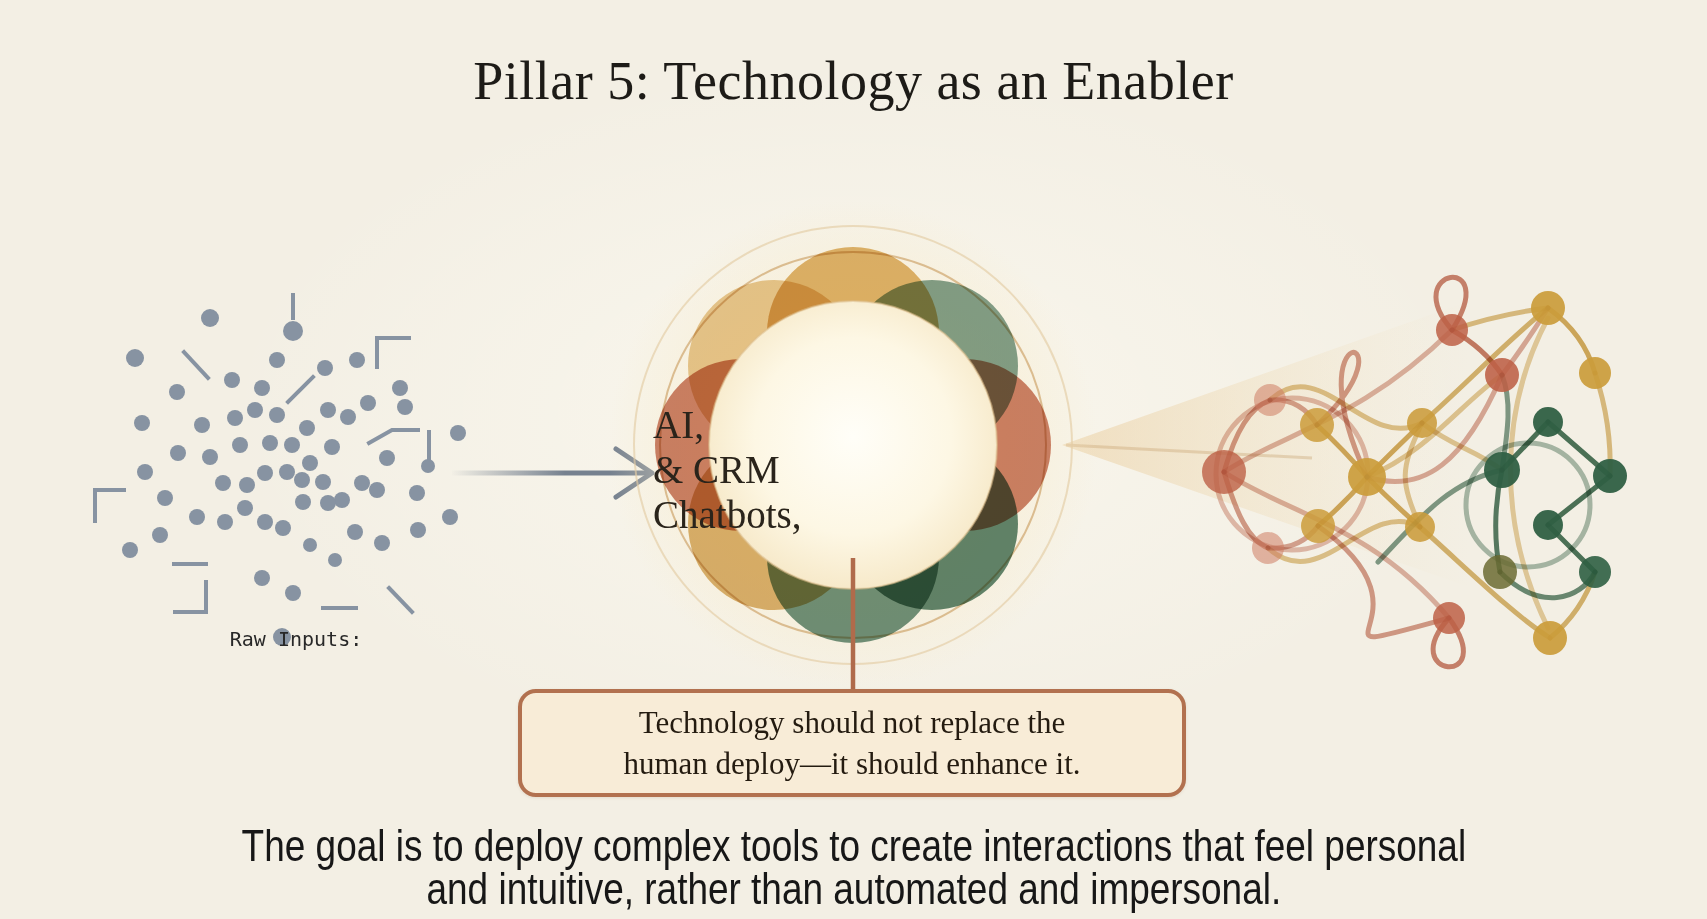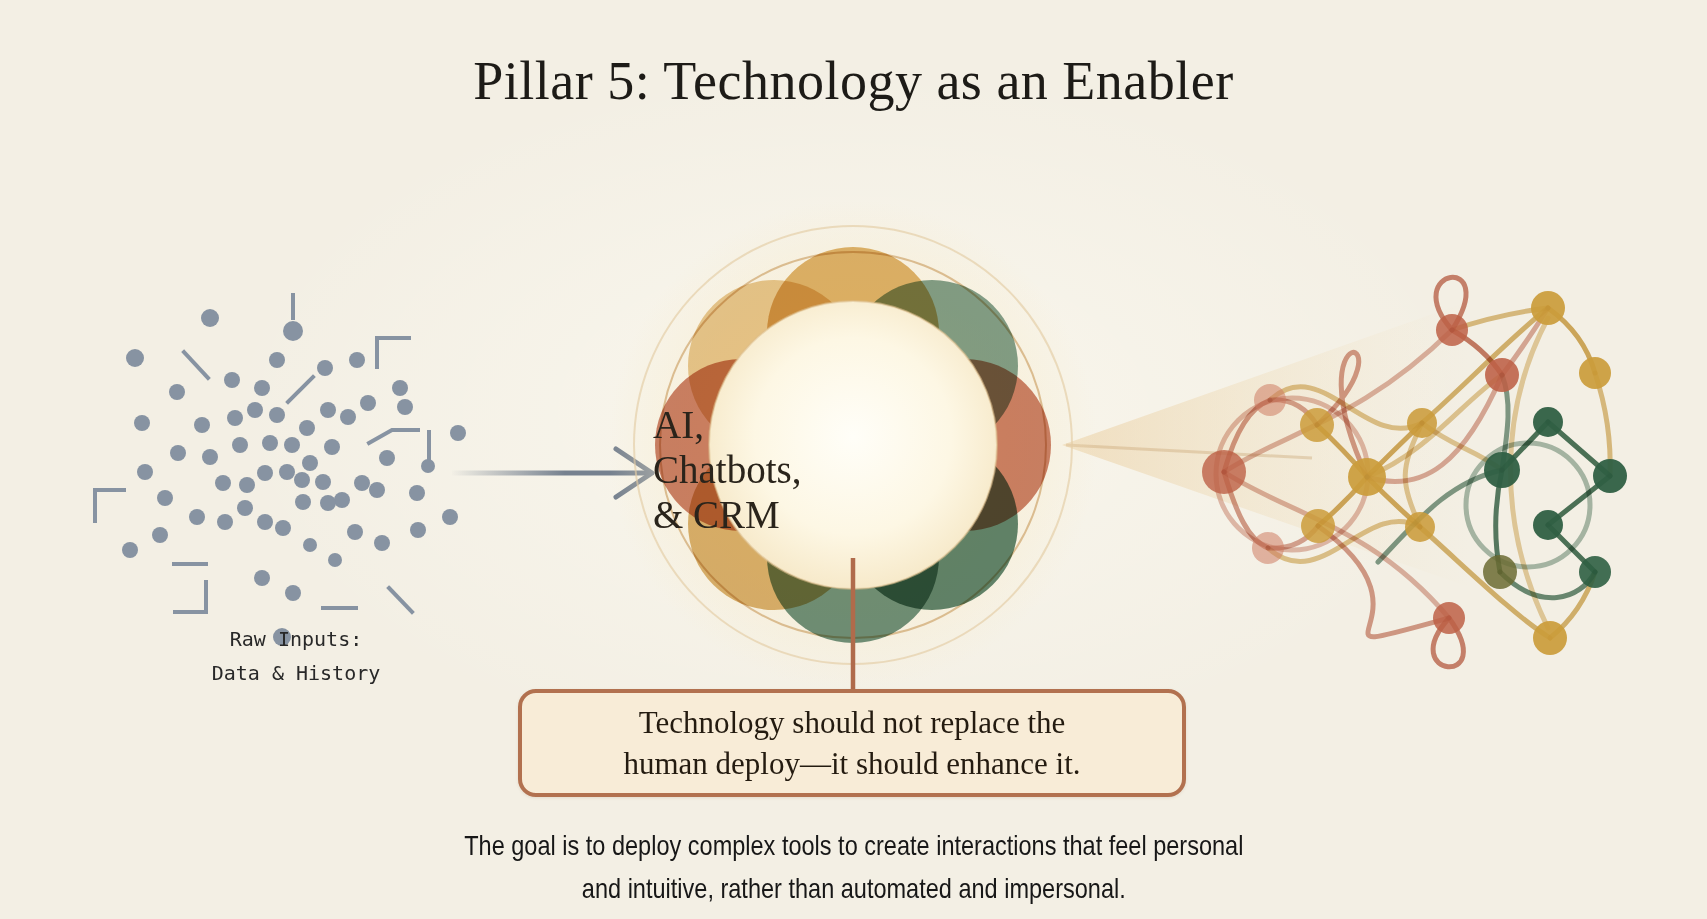--- a/index.html
+++ b/index.html
@@ -28,21 +28,21 @@
   .callout{
     position:absolute;left:518px;top:689px;width:668px;height:108px;box-sizing:border-box;
     background:var(--c-callout-bg,#f8ecd7);
     border:4px solid var(--c-callout-border,#b2714f);border-radius:18px;
     display:flex;flex-direction:column;justify-content:center;align-items:center;
     font-size:31px;line-height:41px;color:#241b10;
     box-shadow:0 1px 3px rgba(150,110,70,.15);
   }
   .footer{
     position:absolute;left:0;right:0;top:824px;text-align:center;
-    font-family:"Liberation Sans", sans-serif;font-size:28px;line-height:43px;color:#171717;
+    font-family:"Liberation Sans", sans-serif;font-size:44px;line-height:43px;color:#171717;
   }
   .footer .squeeze{display:inline-block;transform:scaleX(.84);transform-origin:50% 50%;white-space:nowrap;}
   
   .dot{fill:var(--c-dot,#8793a2);}
   .mark{stroke:var(--c-dot,#8793a2);stroke-width:4;fill:none;stroke-linecap:square;}
   .arrow-line{stroke-width:5;fill:none;}
   .arrow-head{stroke:var(--c-arrow,#76818f);stroke-width:5;fill:none;stroke-linecap:round;stroke-linejoin:round;}
   .petal{mix-blend-mode:multiply;}
   .p-gold1{fill:#d9a44a;opacity:.78;} .p-gold2{fill:#cf9a3f;opacity:.72;} .p-gold3{fill:#dcaa52;opacity:.6;}
   .p-terra{fill:#c2664a;opacity:.8;}
@@ -256,27 +256,26 @@
         <circle class="n-green" opacity=".9" cx="1595" cy="572" r="16"></circle>
         <circle class="n-olive" opacity=".85" cx="1500" cy="572" r="17"></circle>
       </g>
     </g>
   </svg>
 
   <div class="title">Pillar 5: Technology as an Enabler</div>
 
   <div class="hub-text">
     <div>AI,</div>
+    <div>&amp; CRM</div>
     <div>Chatbots,</div>
-    <div>&amp; CRM</div>
   </div>
 
   <div class="mono-label left">
     <div>Raw Inputs:</div>
-    <div>Data &amp; History</div>
   </div>
 
 
   <div class="callout">
     <div>Technology should not replace the</div>
     <div>human deploy—it should enhance it.</div>
   </div>
 
   <div class="footer">
     <span class="squeeze">

